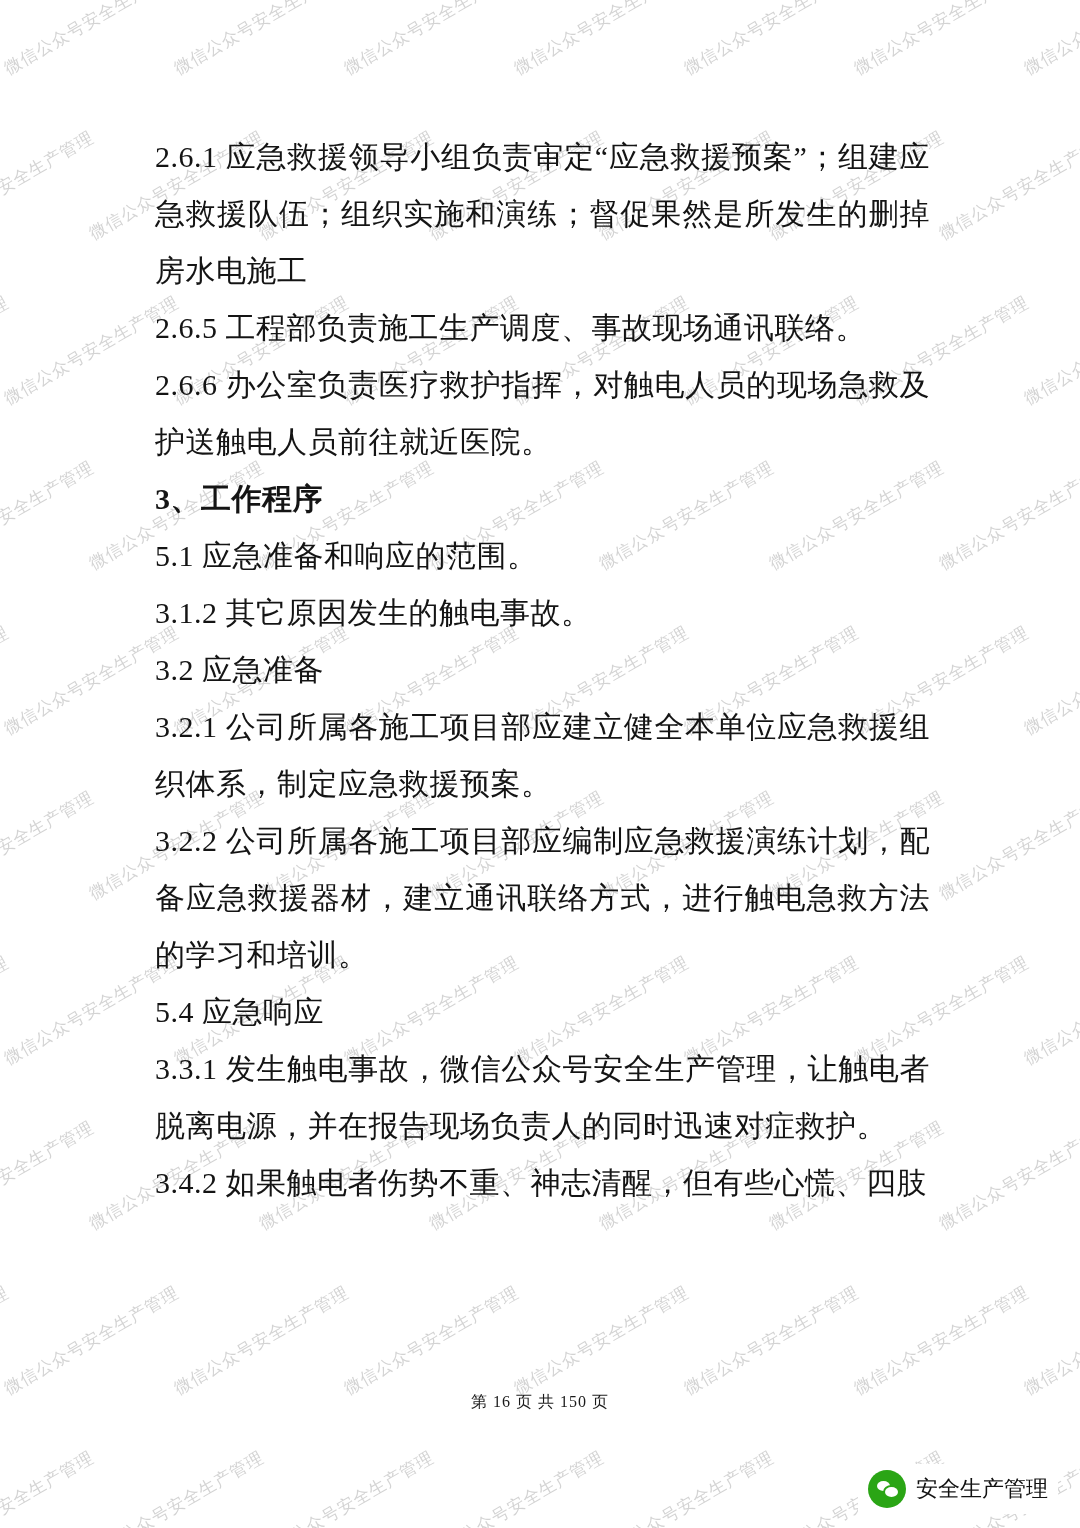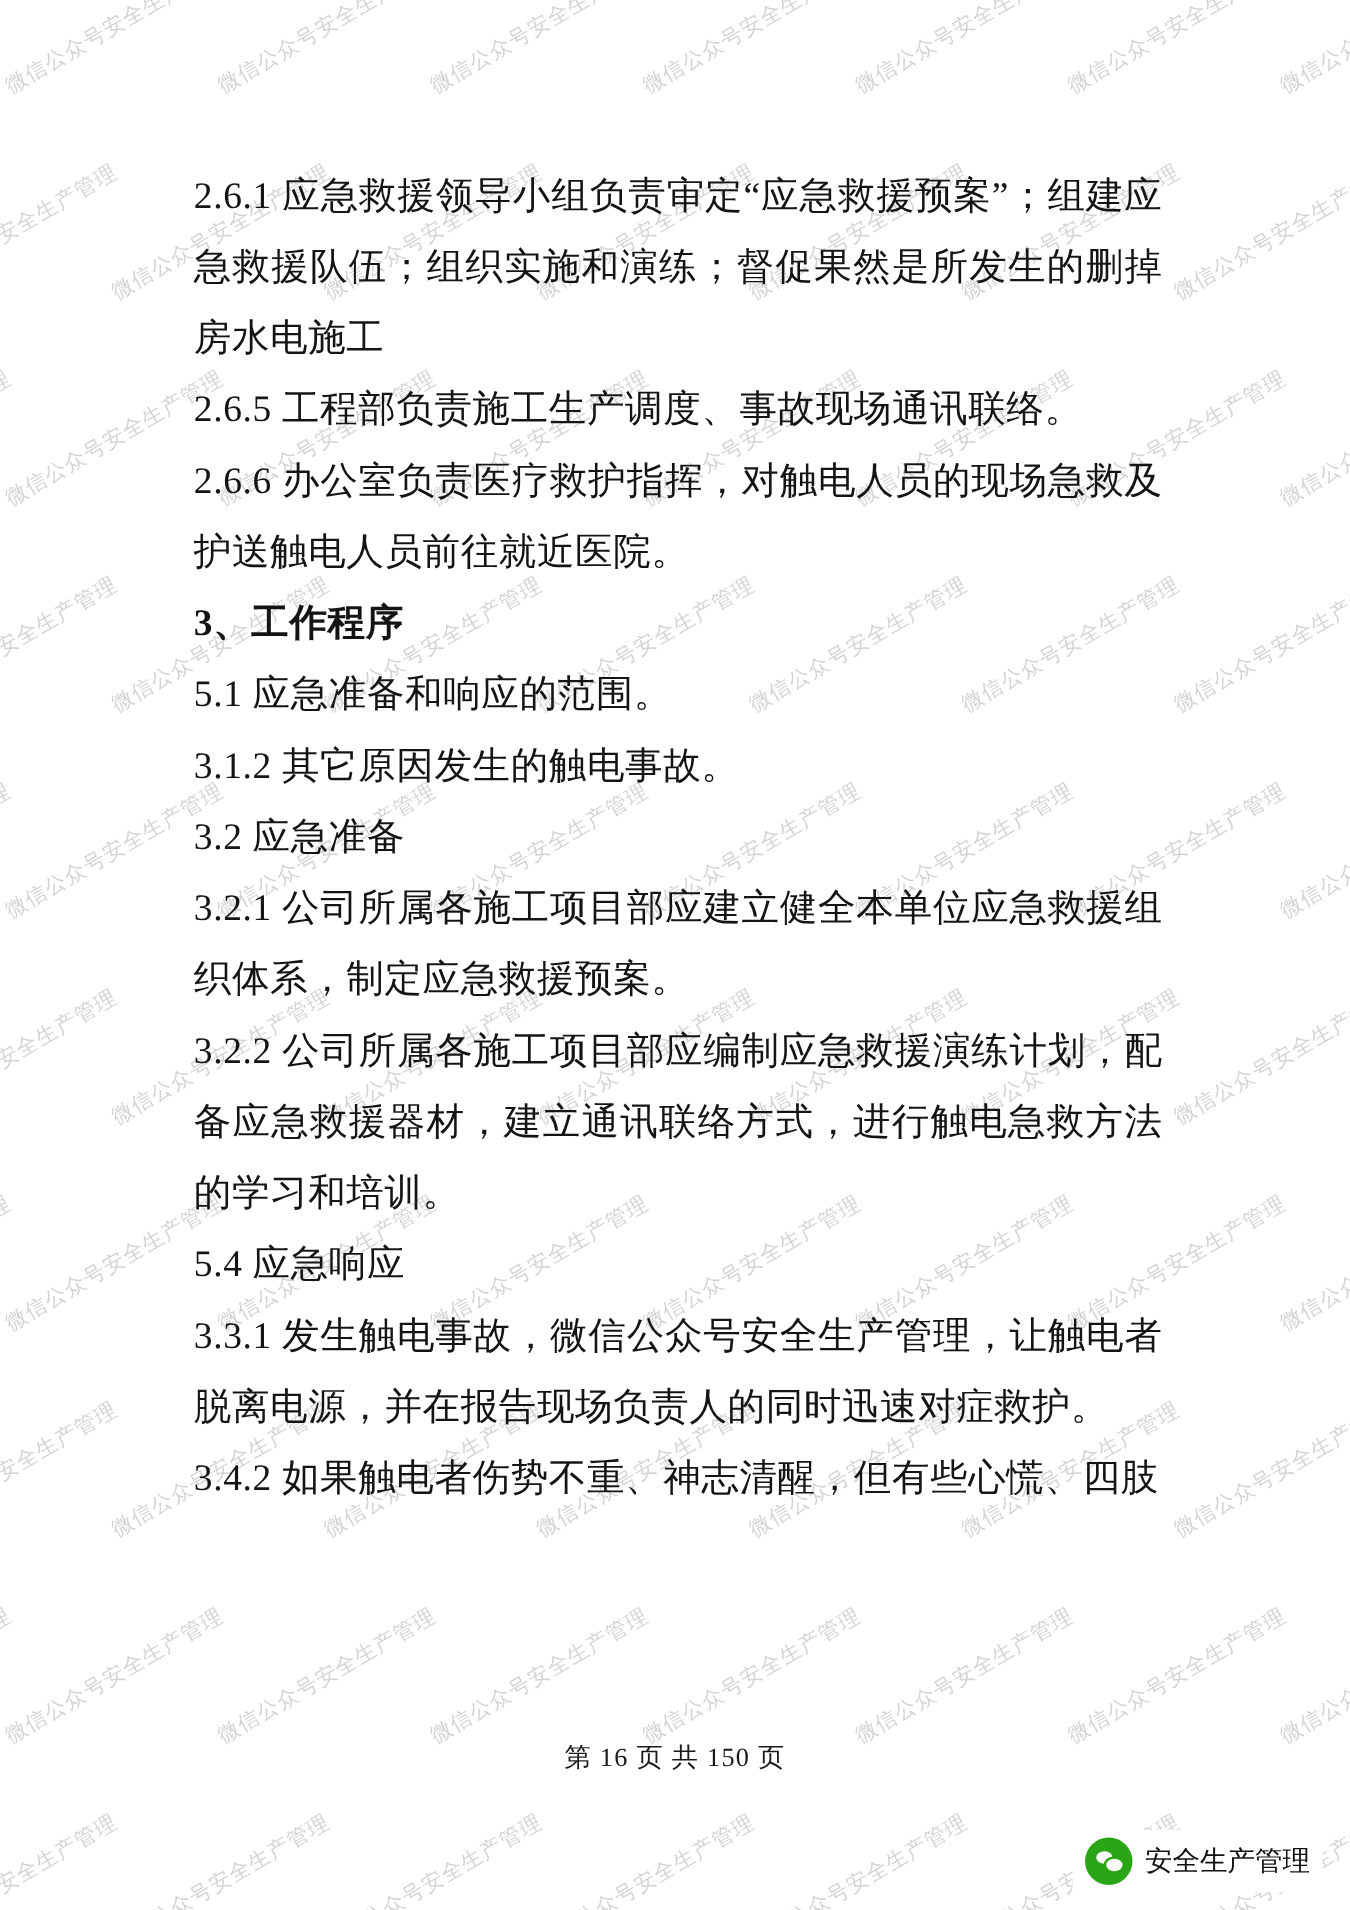--- a/index.html
+++ b/index.html
@@ -35,21 +35,21 @@
   }
   .para.bold {
     font-weight: bold;
   }
   .footer {
     position: absolute;
     left: 0;
     top: 1392px;
     width: 1080px;
     text-align: center;
-    font-size: 21px;
+    font-size: 16px;
     letter-spacing: 1px;
     color: #1a1a1a;
   }
   .brand {
     position: absolute;
     right: 22px;
     bottom: 14px;
     display: flex;
     align-items: center;
     gap: 10px;

